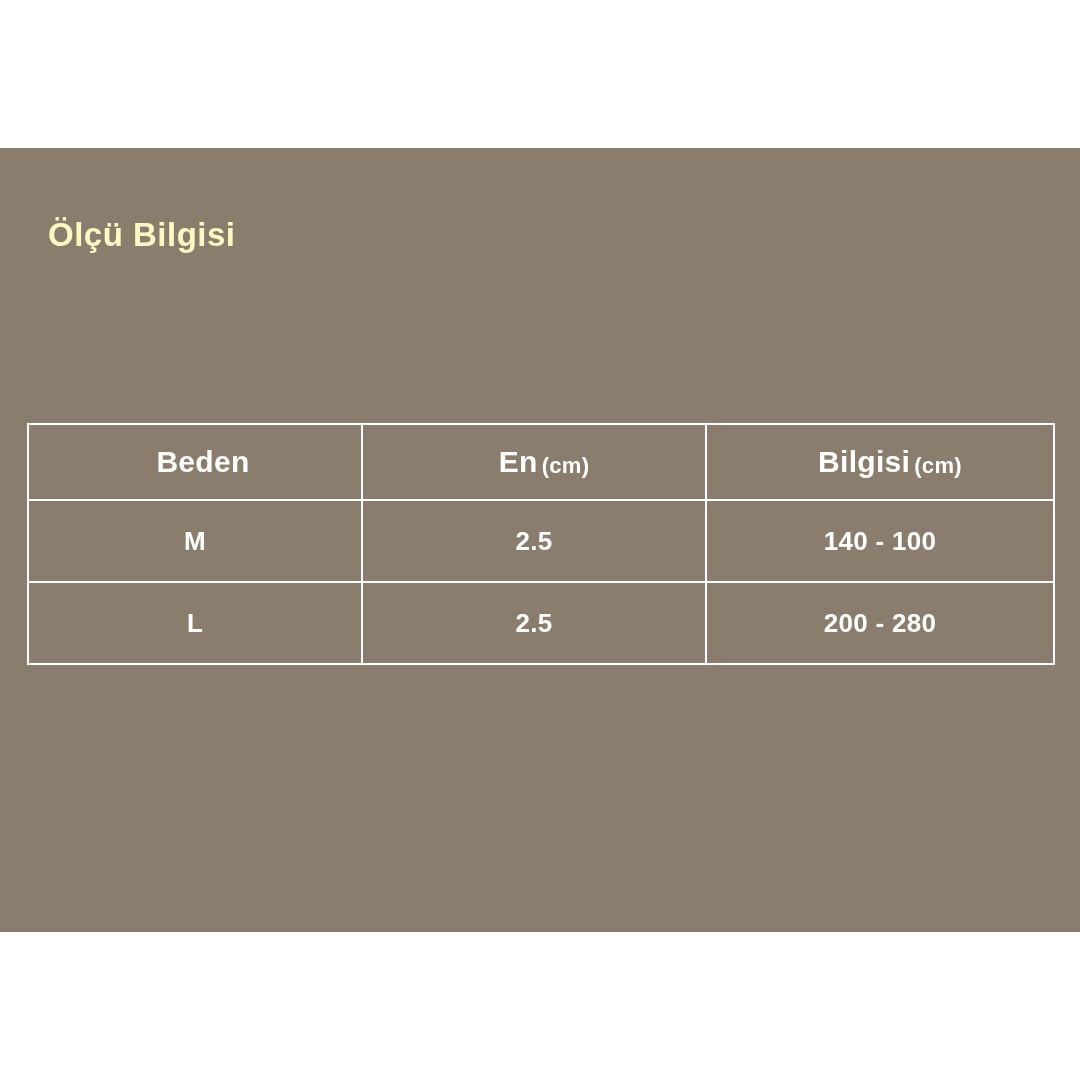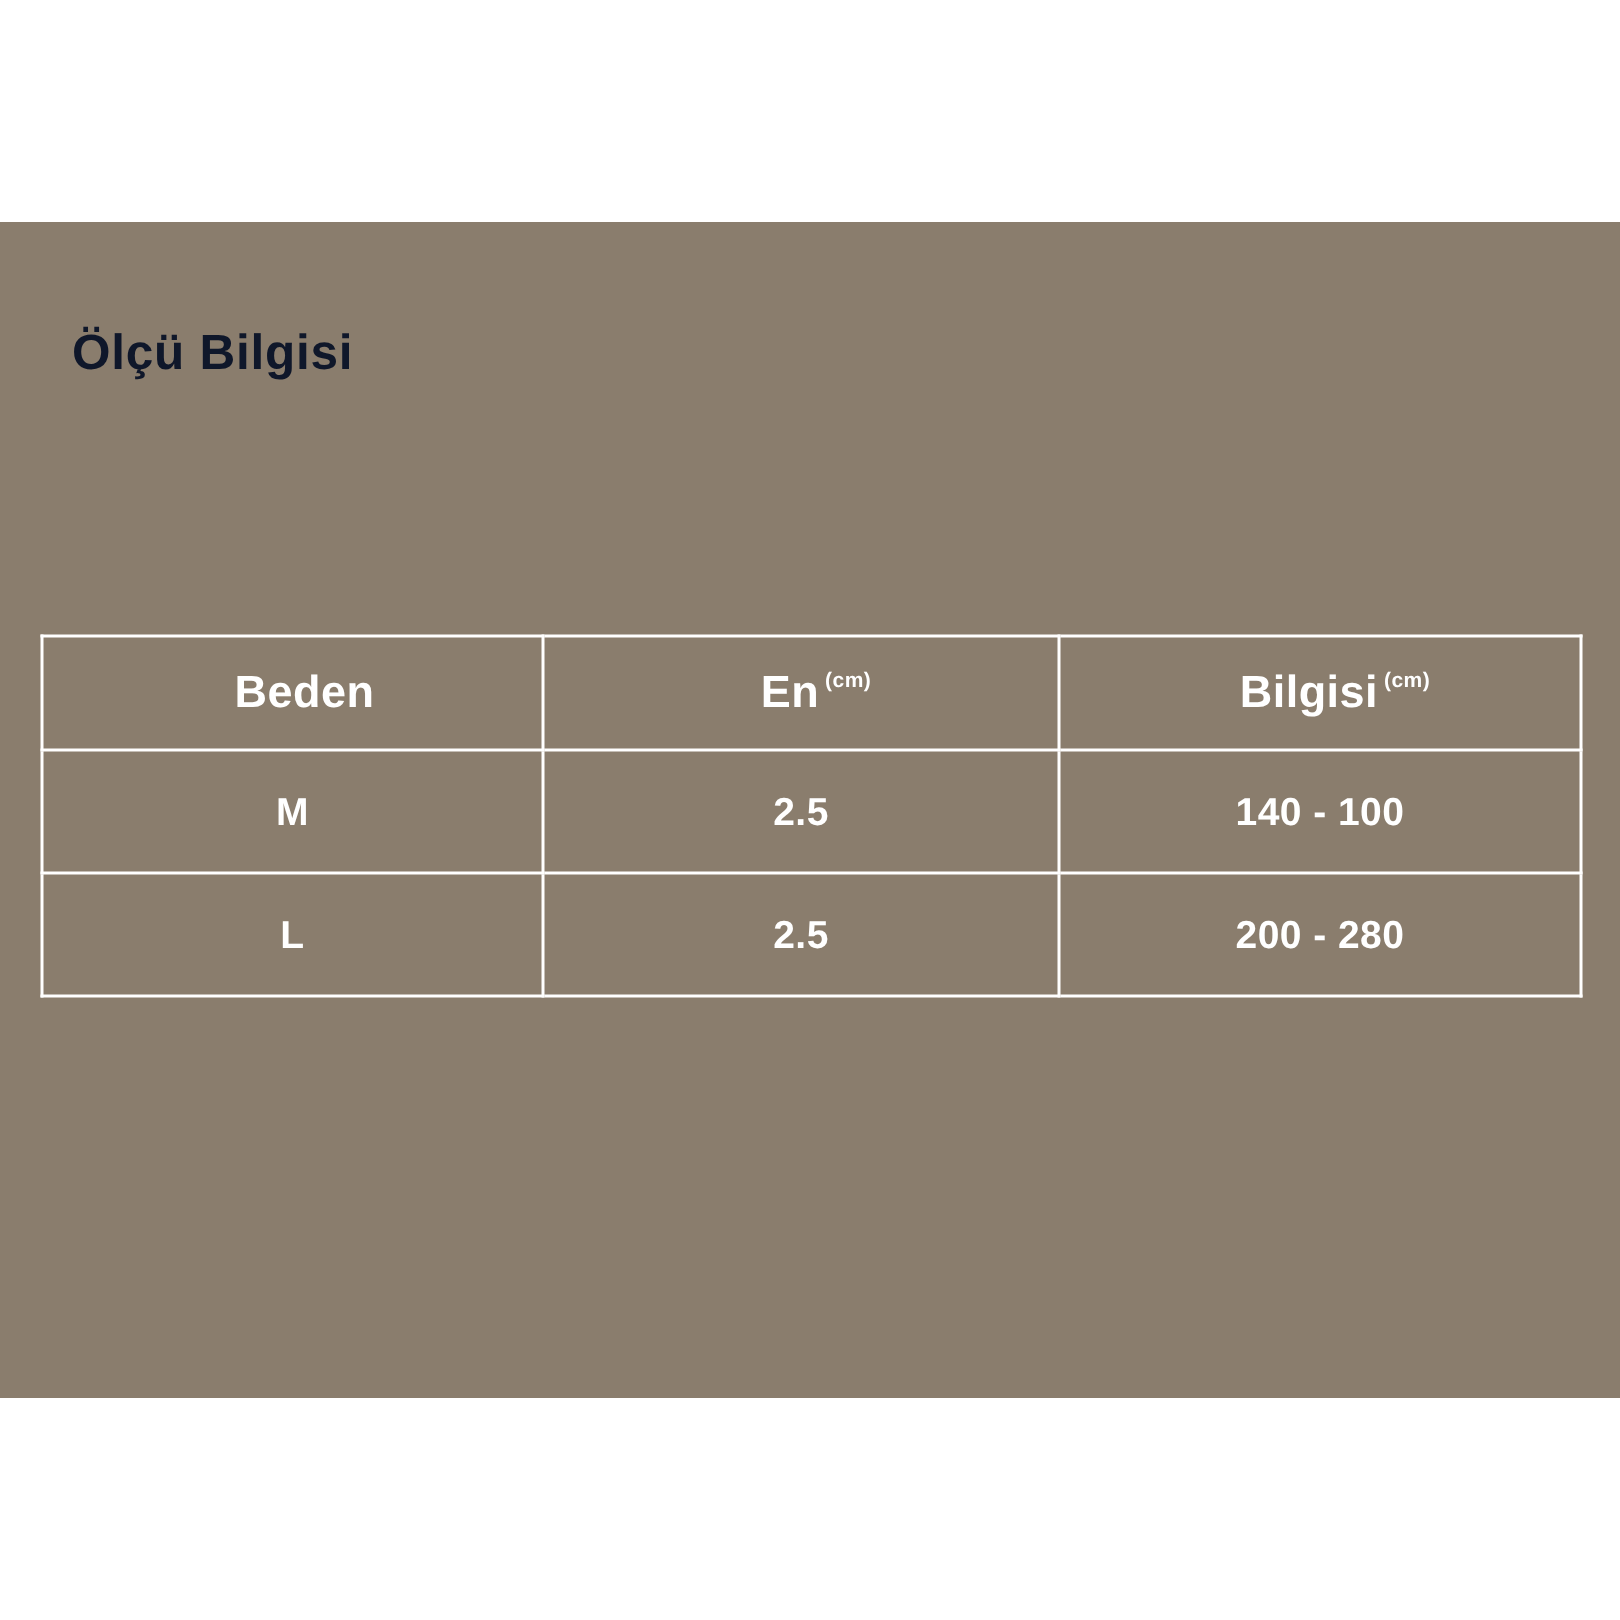--- a/index.html
+++ b/index.html
@@ -26,21 +26,21 @@
     width: 1080px;
     height: 784px;
     background: #8a7d6d;
   }
   .panel-title {
     position: absolute;
     left: 48px;
     top: 68px;
     font-size: 33px;
     font-weight: bold;
-    color: #0f172a;
+    color: #fef9c3;
     letter-spacing: 0.5px;
     white-space: nowrap;
   }
   .size-table {
     position: absolute;
     left: 27px;
     top: 275px;
     width: 1026px;
     border-collapse: collapse;
     table-layout: fixed;
@@ -59,27 +59,27 @@
   }
   .size-table td {
     height: 78px;
     font-size: 26px;
     letter-spacing: 0.3px;
   }
   .size-table col.c1 { width: 334px; }
   .size-table col.c2 { width: 344px; }
   .size-table col.c3 { width: 348px; }
   .unit {
-    font-size: 14px;
+    font-size: 22px;
     font-weight: bold;
     margin-left: 4px;
   }
   .hdr-inner {
     display: inline-flex;
-    align-items: flex-start;
+    align-items: flex-end;
     justify-content: center;
     margin-left: 20px;
   }
 </style>
 </head>
 <body>
 
 <div class="canvas">
   <div class="panel">
 

